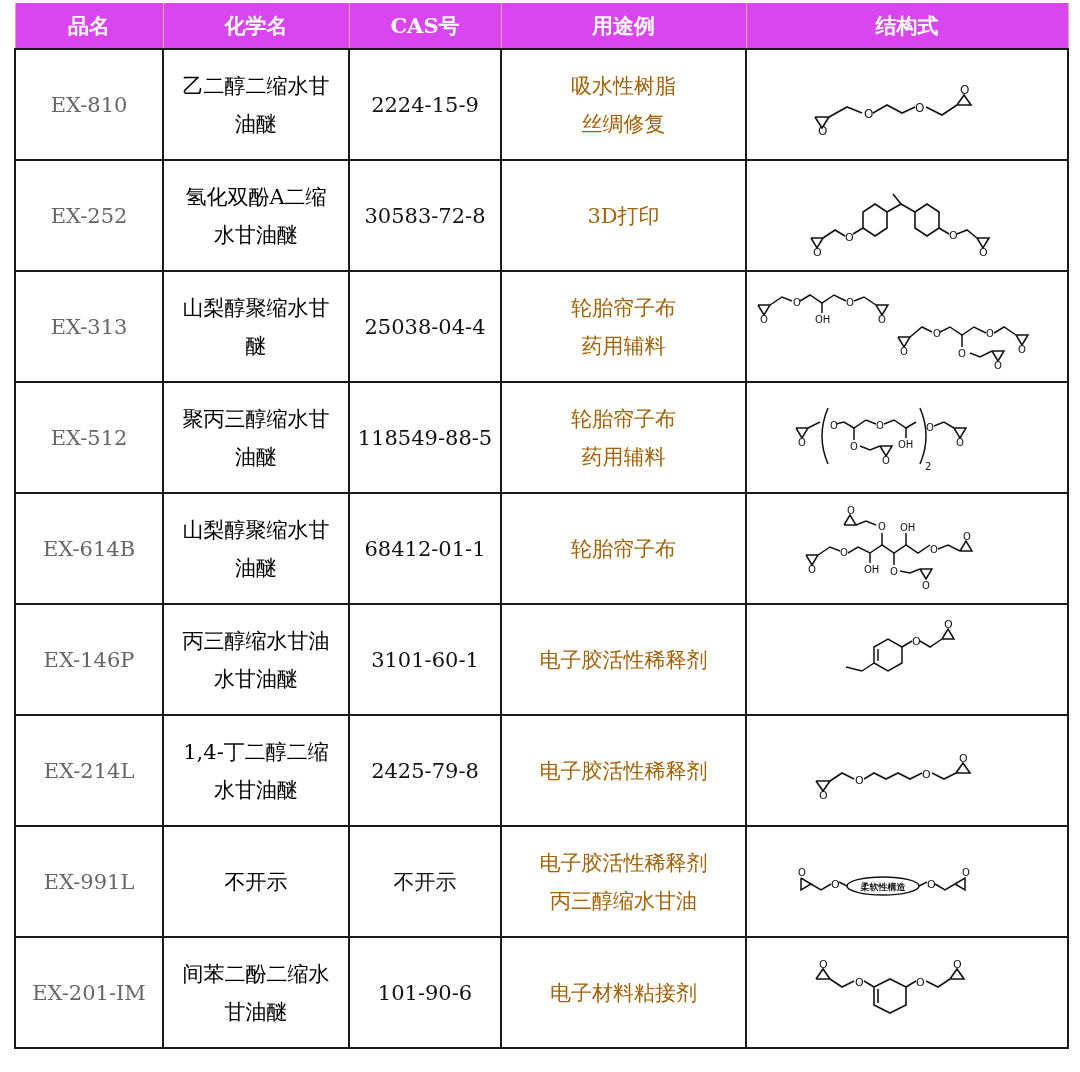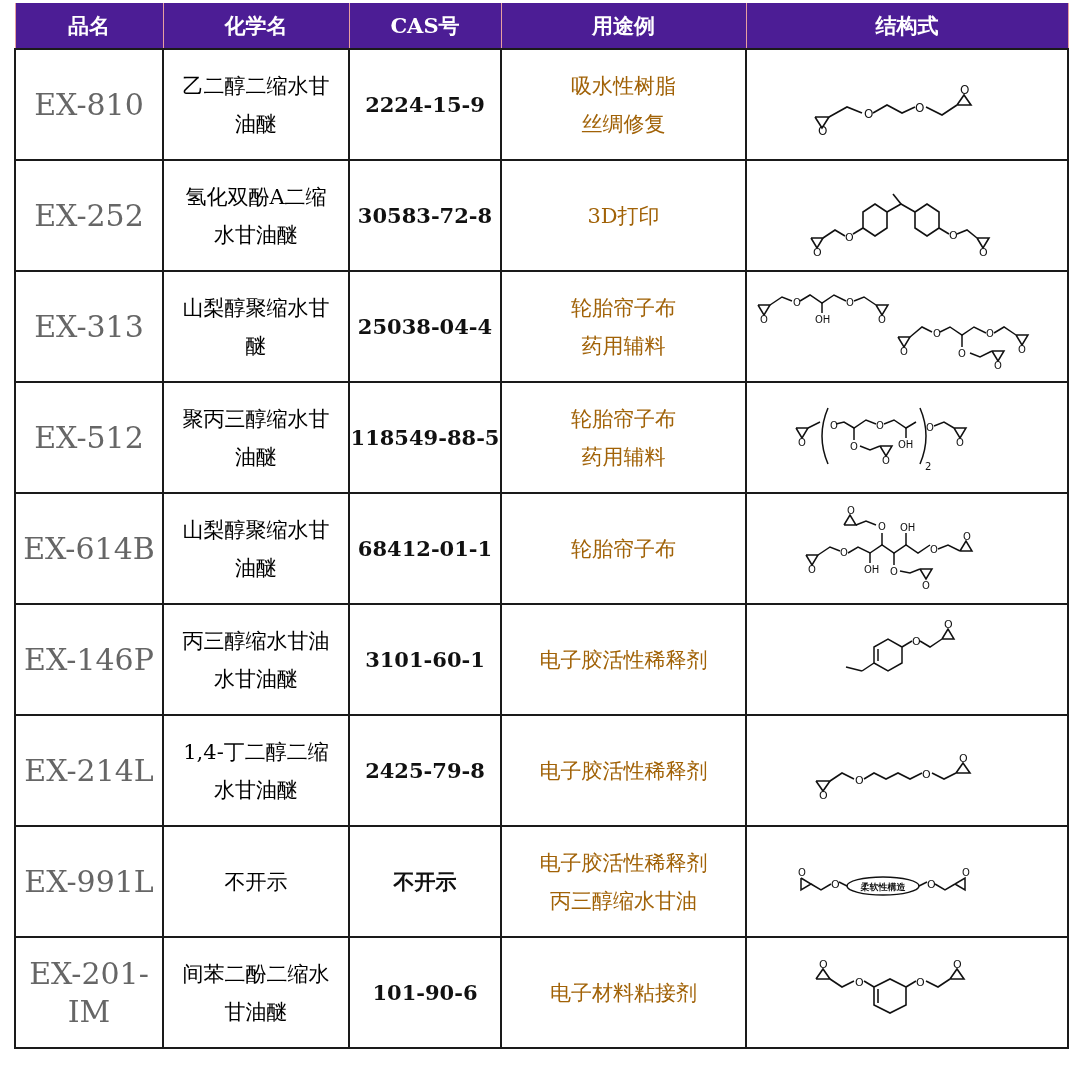--- a/index.html
+++ b/index.html
@@ -9,34 +9,34 @@
     border-collapse: collapse; table-layout: fixed;
     width: 1053px;
     font-family: "DejaVu Serif", "Liberation Serif", serif;
   }
   .tbl col.c1 { width: 148px; }
   .tbl col.c2 { width: 186px; }
   .tbl col.c3 { width: 152px; }
   .tbl col.c4 { width: 245px; }
   .tbl col.c5 { width: 322px; }
   .tbl th {
-    background: #4c1d95; color: #ffffff; height: 45px;
+    background: #d946ef; color: #ffffff; height: 45px;
     font-size: 21px; font-weight: bold; text-align: center; vertical-align: middle;
     border-left: 1px solid #e8a0a0; border-right: 1px solid #e8a0a0;
     padding: 0;
   }
   .tbl td {
     border: 2px solid #1a1a1a; height: 109px; padding: 0;
     text-align: center; vertical-align: middle;
     font-size: 21px; line-height: 38px;
   }
   .tbl tr:first-of-type td { border-top: 2px solid #1a1a1a; }
-  .tbl td.col-name { color: #666666; font-size: 30px; }
+  .tbl td.col-name { color: #666666; font-size: 21px; }
   .tbl td.col-chem { color: #000000; padding: 0 6px; }
-  .tbl td.col-cas  { color: #111111; font-weight: bold; font-size: 21px; }
+  .tbl td.col-cas  { color: #111111; font-weight: normal; font-size: 21px; }
   .tbl td.col-use  { color: #a16207; }
   .tbl td.col-struct svg { display: block; margin: 0 auto; }
   .line { display: block; }
   svg text { font-family: "DejaVu Sans", "Liberation Sans", sans-serif; }
 </style>
 </head>
 <body>
 
 <table class="tbl">
   <colgroup>

